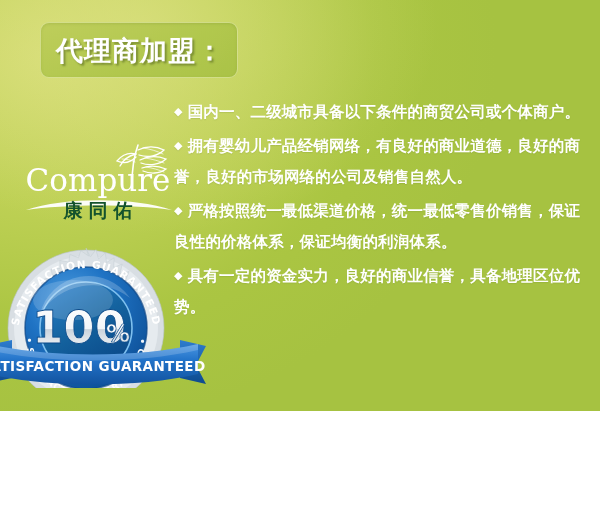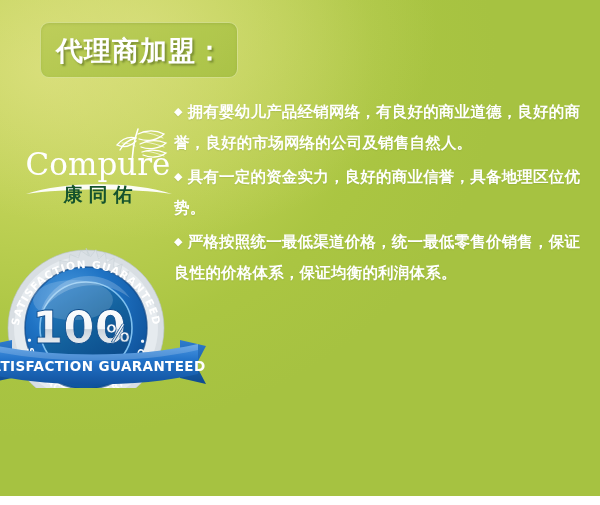--- a/index.html
+++ b/index.html
@@ -9,21 +9,21 @@
   body {
     width: 600px;
     height: 505px;
     overflow: hidden;
     font-family: "DejaVu Sans", "Liberation Sans", sans-serif;
   }
 
   #promo-banner {
     position: relative;
     width: 600px;
-    height: 496px;
+    height: 411px;
     overflow: hidden;
     background: #a4c140;
   }
 
   
   .bg-base {
     position: absolute;
     inset: 0;
     background: #a6c241;
   }
@@ -77,21 +77,21 @@
     font-weight: bold;
     letter-spacing: 1px;
     text-shadow: 2px 2px 2px rgba(60, 75, 20, 0.45);
     white-space: nowrap;
   }
 
   
   .logo-block {
     position: absolute;
     left: 18px;
-    top: 132px;
+    top: 148px;
     width: 160px;
     height: 78px;
   }
   .logo-sprout {
     position: absolute;
     left: 84px;
     top: -6px;
     width: 76px;
     height: 44px;
   }
@@ -270,23 +270,26 @@
       <polygon points="202,112 228,118 218,137 228,156 202,150" fill="url(#tailGrad)"></polygon>
 
       <path d="M10 116 C70 130 160 130 220 116 L220 146 C160 160 70 160 10 146 Z" fill="url(#ribGrad)"></path>
       <path d="M10 116 C70 130 160 130 220 116 L220 122 C160 136 70 136 10 122 Z" fill="#ffffff" opacity="0.18"></path>
       <text x="115" y="143" text-anchor="middle" font-family="'DejaVu Sans','Liberation Sans',sans-serif" font-size="13.5" font-weight="bold" fill="#ffffff" letter-spacing="0.4">SATISFACTION GUARANTEED</text>
     </svg>
   </div>
 
   <div class="bullet-list">
     <div class="bullet-item">
+      <span class="bullet-mark">◆</span><span>国内一、二级城市具备以下条件的商贸公司或个体商户。</span>
+    </div>
+    <div class="bullet-item">
       <span class="bullet-mark">◆</span><span>拥有婴幼儿产品经销网络，有良好的商业道德，良好的商誉，良好的市场网络的公司及销售自然人。</span>
     </div>
     <div class="bullet-item">
+      <span class="bullet-mark">◆</span><span>严格按照统一最低渠道价格，统一最低零售价销售，保证良性的价格体系，保证均衡的利润体系。</span>
+    </div>
+    <div class="bullet-item">
       <span class="bullet-mark">◆</span><span>具有一定的资金实力，良好的商业信誉，具备地理区位优势。</span>
     </div>
-    <div class="bullet-item">
-      <span class="bullet-mark">◆</span><span>严格按照统一最低渠道价格，统一最低零售价销售，保证良性的价格体系，保证均衡的利润体系。</span>
-    </div>
   </div>
 
 </div>
 
 </body></html>

